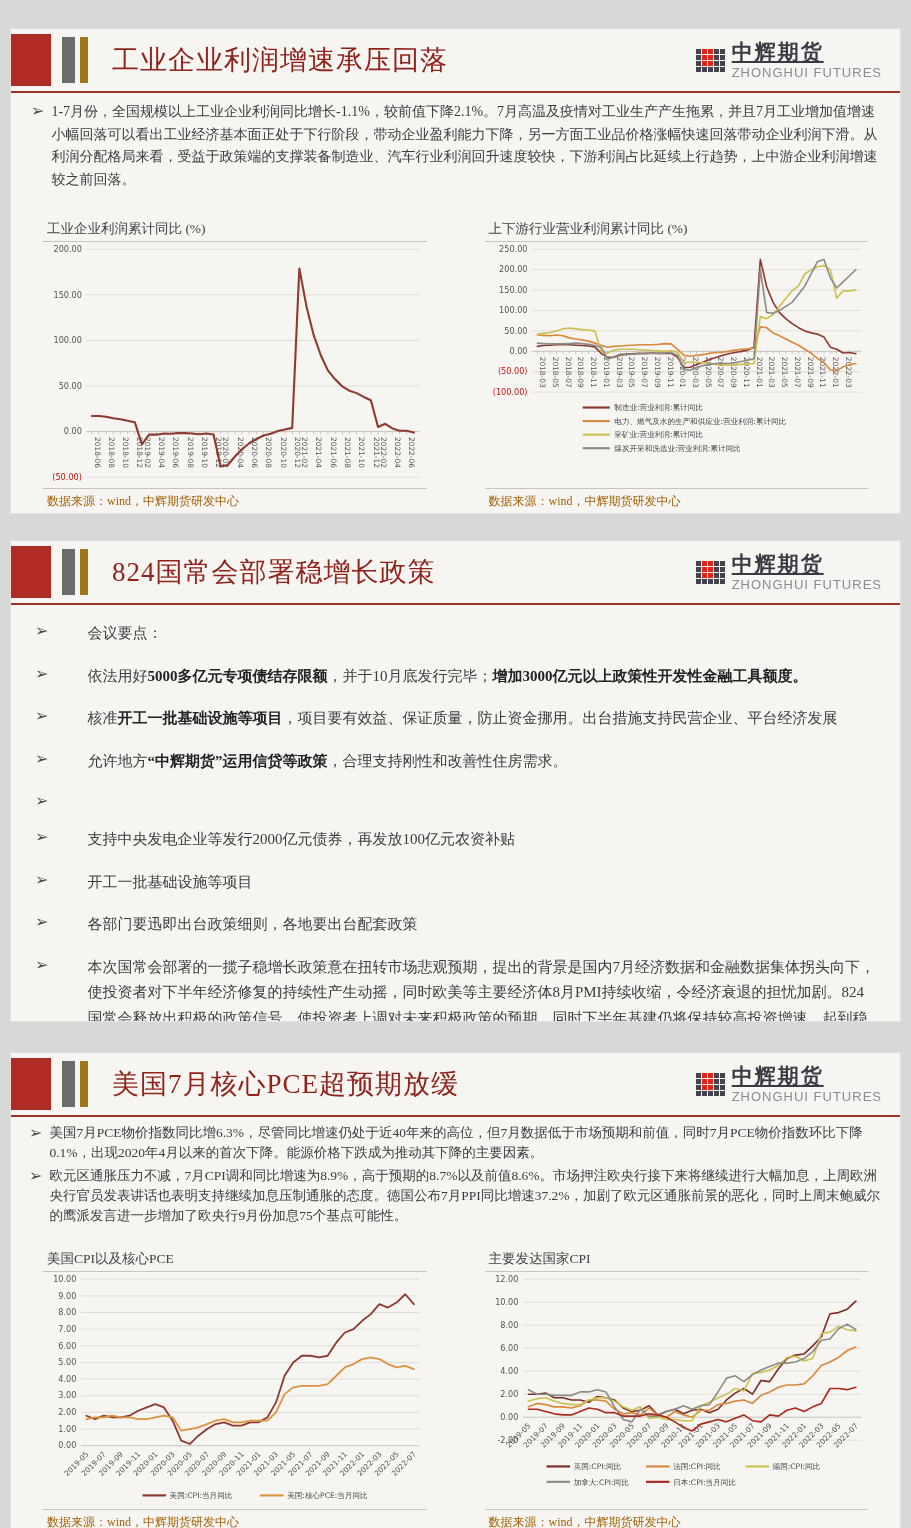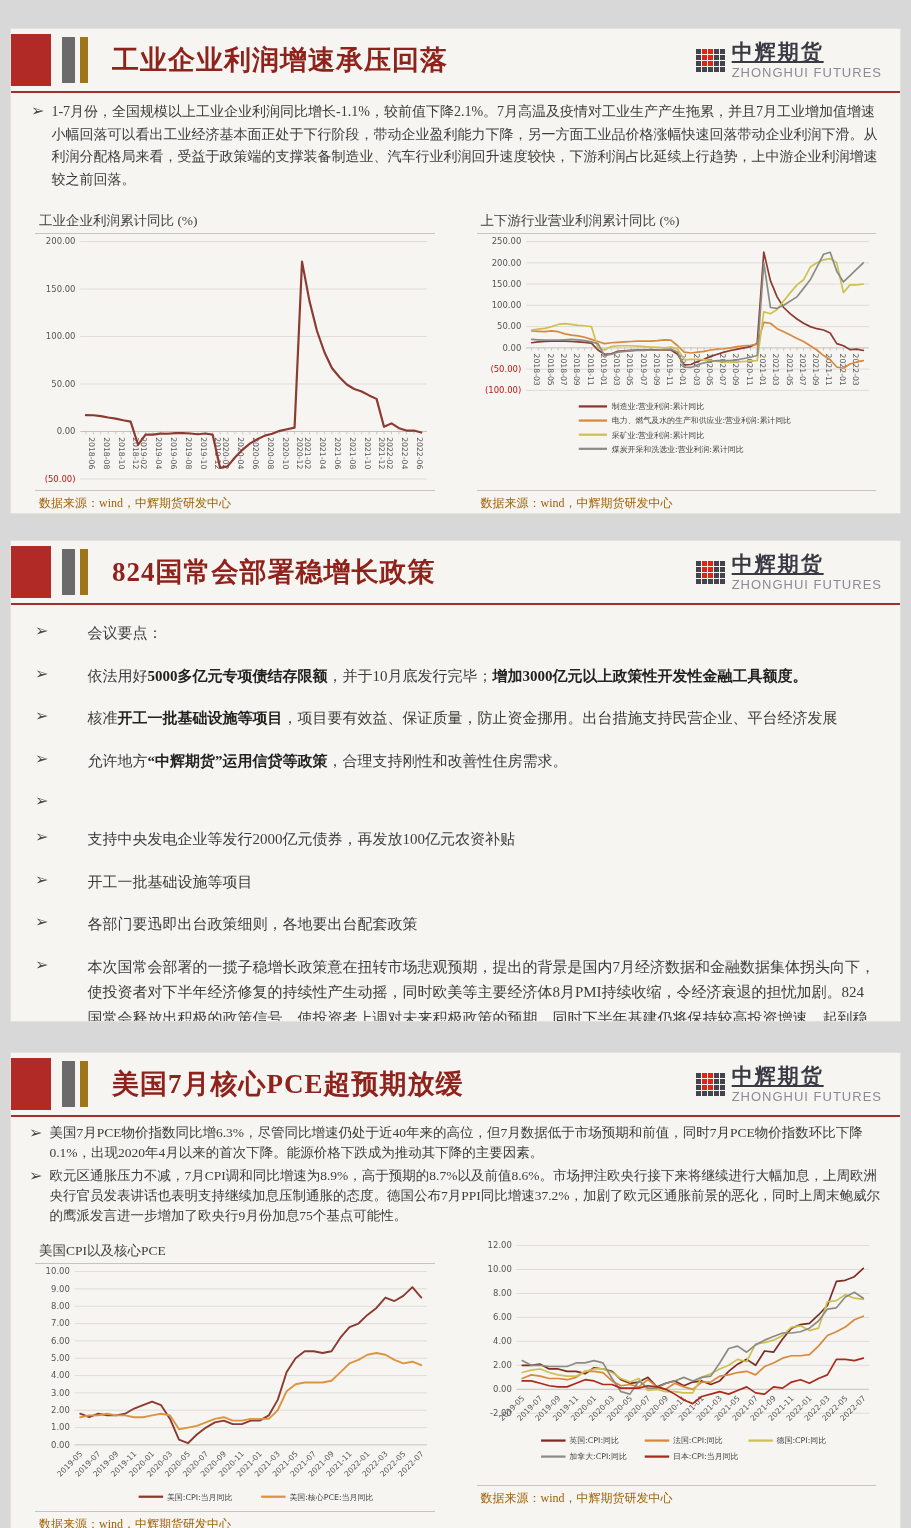--- a/index.html
+++ b/index.html
@@ -8,21 +8,21 @@
   .card{margin:0 10px;background:#f6f5f2;border:1px solid #e3e1de;overflow:hidden;position:relative;}
   .card1{margin-top:28px;height:484px;}
   .card2{margin-top:26px;height:480px;}
   .card3{margin-top:30px;height:482px;}
   
   .card-header{display:flex;align-items:center;height:62px;border-bottom:2px solid #a0302d;padding-right:18px;}
   .deco{display:flex;align-items:center;height:100%;}
   .block-red{width:40px;height:52px;background:#b12a25;}
   .bar-gray{width:13px;height:46px;background:#6b6b6b;margin-left:11px;}
   .bar-gold{width:8px;height:46px;background:#9e7619;margin-left:5px;}
-  .slide-title{font-size:27px;color:#8f231c;font-weight:bold;margin:0 0 0 24px;letter-spacing:1px;
+  .slide-title{font-size:27px;color:#8f231c;font-weight:normal;margin:0 0 0 24px;letter-spacing:1px;
        font-family:"Liberation Serif",serif;white-space:nowrap;}
   .logo{margin-left:auto;display:flex;align-items:center;}
   .logo-mark{display:grid;grid-template-columns:repeat(5,5px);grid-auto-rows:5px;gap:1px;margin-right:7px;}
   .logo-mark i{background:#44444e;}
   .logo-mark i.r{background:#e2231a;}
   .logo-text{line-height:1;}
   .logo-name{font-size:21px;font-weight:bold;color:#3a3a44;letter-spacing:2px;text-decoration:underline;}
   .logo-sub{font-size:13px;color:#8b8b94;letter-spacing:1px;margin-top:4px;}
   
   .bullets{padding:8px 20px 2px 20px;font-family:"Liberation Serif",serif;}
@@ -32,21 +32,21 @@
   .btxt b{font-weight:700;color:#222;}
   .card1 .btxt{font-size:14px;}
   .card2 .bullets{padding:16px 24px 0 24px;}
   .card2 .bullet{margin-bottom:17px;}
   .card2 .btxt{font-size:15px;line-height:1.7;margin-left:32px;}
   .card3 .bullets{padding:6px 18px 0 18px;}
   .card3 .bullet{margin-bottom:2px;}
   .card3 .btxt{font-size:13.5px;line-height:1.5;}
   
   .figures{display:flex;gap:26px;padding:2px 16px 0 16px;}
-  figure{flex:1 1 0;margin:8px;min-width:0;}
+  figure{flex:1 1 0;margin:16px;min-width:0;}
   figcaption{font-size:13.5px;color:#3f3f3f;padding:4px 4px 3px 4px;border-bottom:1px solid #c8c5c1;
        font-family:"Liberation Serif",serif;}
   .chart-svg{display:block;width:100%;}
   svg text{font-family:"DejaVu Sans","Liberation Sans",sans-serif;}
   .source{font-size:12px;color:#a16207;border-top:1px solid #c8c5c1;padding:4px 4px 6px 4px;
        font-family:"Liberation Serif",serif;}
 </style>
 </head>
 <body>
 
@@ -469,20 +469,21 @@
           <polyline points="48.0,158.9 57.5,162.6 67.1,158.9 76.6,160.7 86.1,160.7 95.6,158.9 105.2,153.4 114.7,149.7 124.2,146.0 133.7,149.7 143.3,164.4 152.8,186.5 162.3,190.2 171.8,181.0 181.4,173.6 190.9,168.1 200.4,166.2 209.9,169.9 219.5,169.9 229.0,166.2 238.5,166.2 248.1,160.7 257.6,144.2 267.1,114.7 276.6,100.0 286.2,92.6 295.7,92.6 305.2,94.5 314.7,92.6 324.3,77.9 333.8,66.9 343.3,63.2 352.8,54.0 362.4,46.6 371.9,35.6 381.4,39.3 390.9,33.8 400.5,24.6 410.0,35.6" fill="none" stroke="#8c3a30" stroke-width="2" stroke-linejoin="round" stroke-linecap="round"></polyline>
           <polyline points="48.0,162.6 57.5,160.7 67.1,160.7 76.6,158.9 86.1,160.7 95.6,160.7 105.2,162.6 114.7,162.6 124.2,160.7 133.7,158.9 143.3,160.7 152.8,175.4 162.3,173.6 171.8,171.8 181.4,168.1 190.9,164.4 200.4,162.6 209.9,166.2 219.5,166.2 229.0,164.4 238.5,164.4 248.1,164.4 257.6,155.2 267.1,135.0 276.6,127.6 286.2,125.8 295.7,125.8 305.2,125.8 314.7,123.9 324.3,114.7 333.8,105.5 343.3,101.8 352.8,96.3 362.4,94.5 371.9,96.3 381.4,101.8 390.9,105.5 400.5,103.7 410.0,107.4" fill="none" stroke="#dc9441" stroke-width="2" stroke-linejoin="round" stroke-linecap="round"></polyline>
           <line x1="110" x2="136" y1="247" y2="247" stroke="#8c3a30" stroke-width="2.4"></line>
           <text x="140" y="250" font-size="8.4" fill="#444">美国:CPI:当月同比</text>
           <line x1="240" x2="266" y1="247" y2="247" stroke="#dc9441" stroke-width="2.4"></line>
           <text x="270" y="250" font-size="8.4" fill="#444">美国:核心PCE:当月同比</text>
         </svg>
       <div class="source">数据来源：wind，中辉期货研发中心</div>
     </figure>
     <figure>
+      <figcaption>主要发达国家CPI</figcaption>
       <svg class="chart-svg" viewBox="0 0 424 262">
           <line x1="42" x2="416" y1="8" y2="8" stroke="#dedbd6" stroke-width="1"></line>
           <text x="37" y="11" text-anchor="end" font-size="9" fill="#555">12.00</text>
           <line x1="42" x2="416" y1="33.42857142857143" y2="33.42857142857143" stroke="#dedbd6" stroke-width="1"></line>
           <text x="37" y="36.42857142857143" text-anchor="end" font-size="9" fill="#555">10.00</text>
           <line x1="42" x2="416" y1="58.857142857142854" y2="58.857142857142854" stroke="#dedbd6" stroke-width="1"></line>
           <text x="37" y="61.857142857142854" text-anchor="end" font-size="9" fill="#555">8.00</text>
           <line x1="42" x2="416" y1="84.28571428571429" y2="84.28571428571429" stroke="#dedbd6" stroke-width="1"></line>
           <text x="37" y="87.28571428571429" text-anchor="end" font-size="9" fill="#555">6.00</text>
           <line x1="42" x2="416" y1="109.71428571428571" y2="109.71428571428571" stroke="#dedbd6" stroke-width="1"></line>

